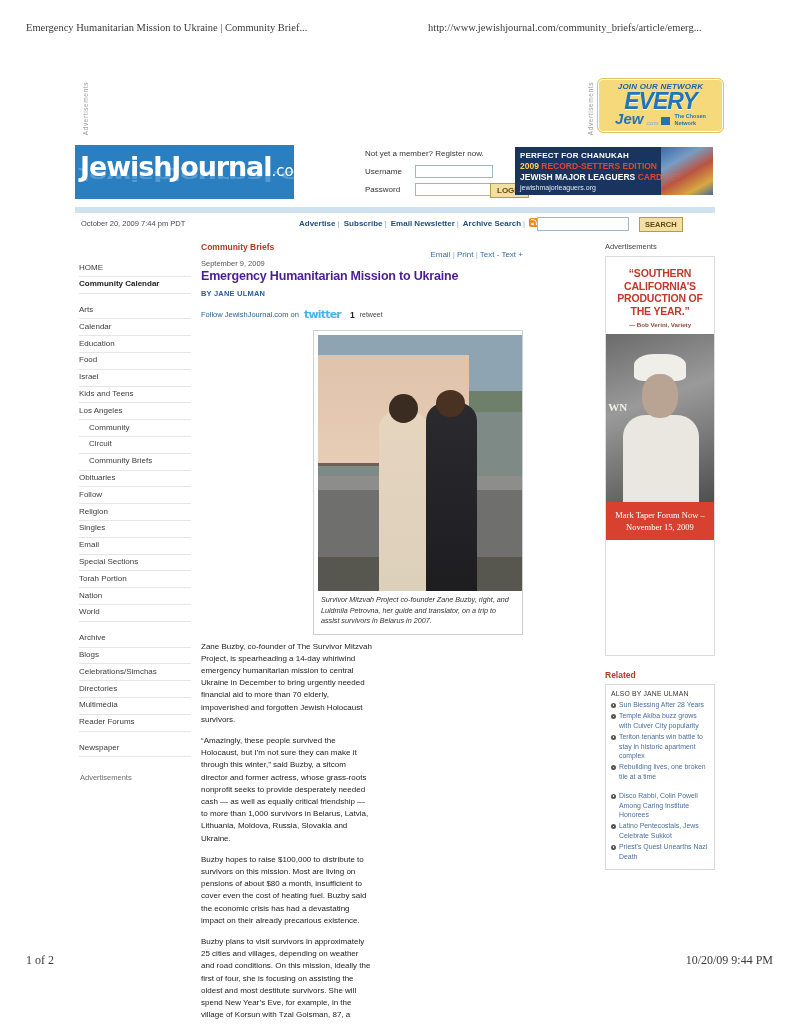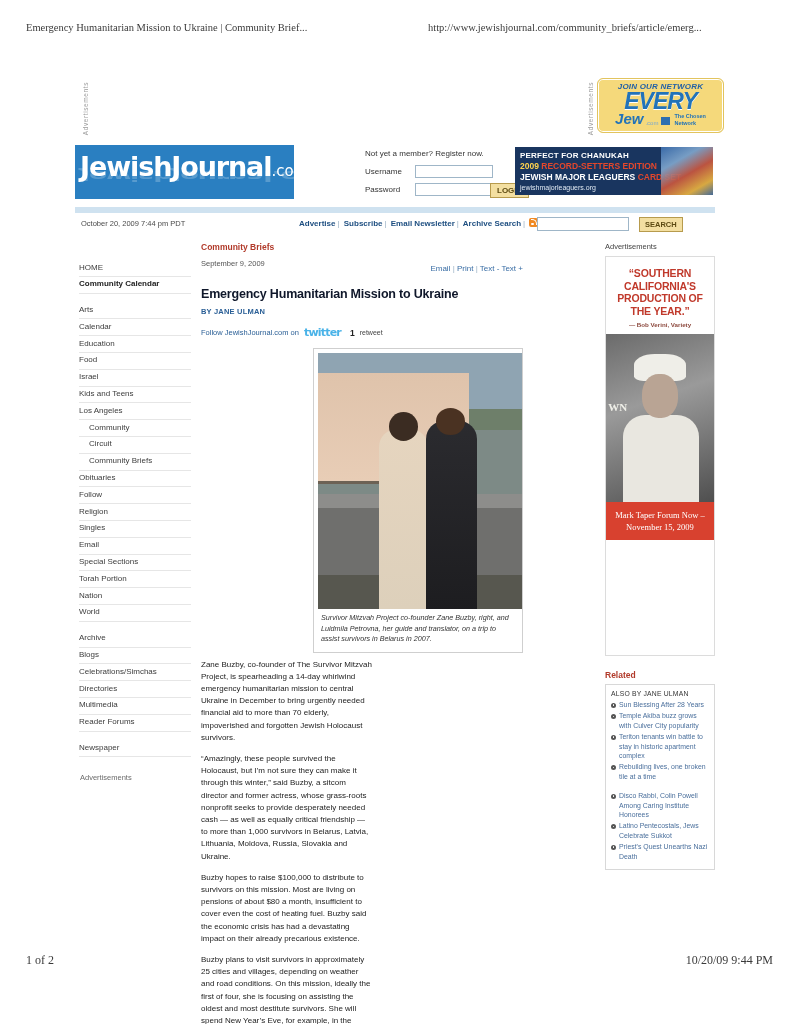--- a/index.html
+++ b/index.html
@@ -167,26 +167,26 @@
   .nav-item.bold { font-weight: bold; color: #222; }
   .nav-item.sub { padding-left: 10px; }
   .nav-gap { height: 9px; }
   .ads-label { font-size: 7.5px; color: #6b6b6b; margin-top: 16px; padding-left: 1px; }
 
   
   .article { position: absolute; left: 126px; top: 0; width: 322px; }
   .kicker { font-size: 8.5px; font-weight: bold; color: #b13a2a; margin-bottom: 7px; }
   .art-date { font-size: 7.5px; color: #555; margin-bottom: 1px; }
   .art-title {
-    font-size: 12.5px; font-weight: bold; color: #0f172a;
-    margin: 19px 0 6px 0; letter-spacing: -.2px;
+    font-size: 12.5px; font-weight: bold; color: #4c1d95;
+    margin: 1px 0 6px 0; letter-spacing: -.2px;
   }
   .art-by { font-size: 7.5px; font-weight: bold; color: #2a5f96; letter-spacing: .2px; margin-bottom: 10px; }
   .art-tools {
-    position: absolute; right: 0; top: 22px;
+    position: absolute; right: 0; top: 8px;
     font-size: 8px; color: #3a6ea5; white-space: nowrap;
   }
   .art-tools a { color: #3a6ea5; text-decoration: none; }
   .art-tools .sep { color: #9ab0c4; }
 
   .twitter-row { display: flex; align-items: center; gap: 5px; margin-bottom: 9px; }
   .tw-follow { font-size: 7.5px; color: #2a5f96; }
   .tw-logo {
     font-size: 11px; font-weight: bold; color: #4ab3e8;
     font-family: "DejaVu Sans", sans-serif; letter-spacing: -.8px;

